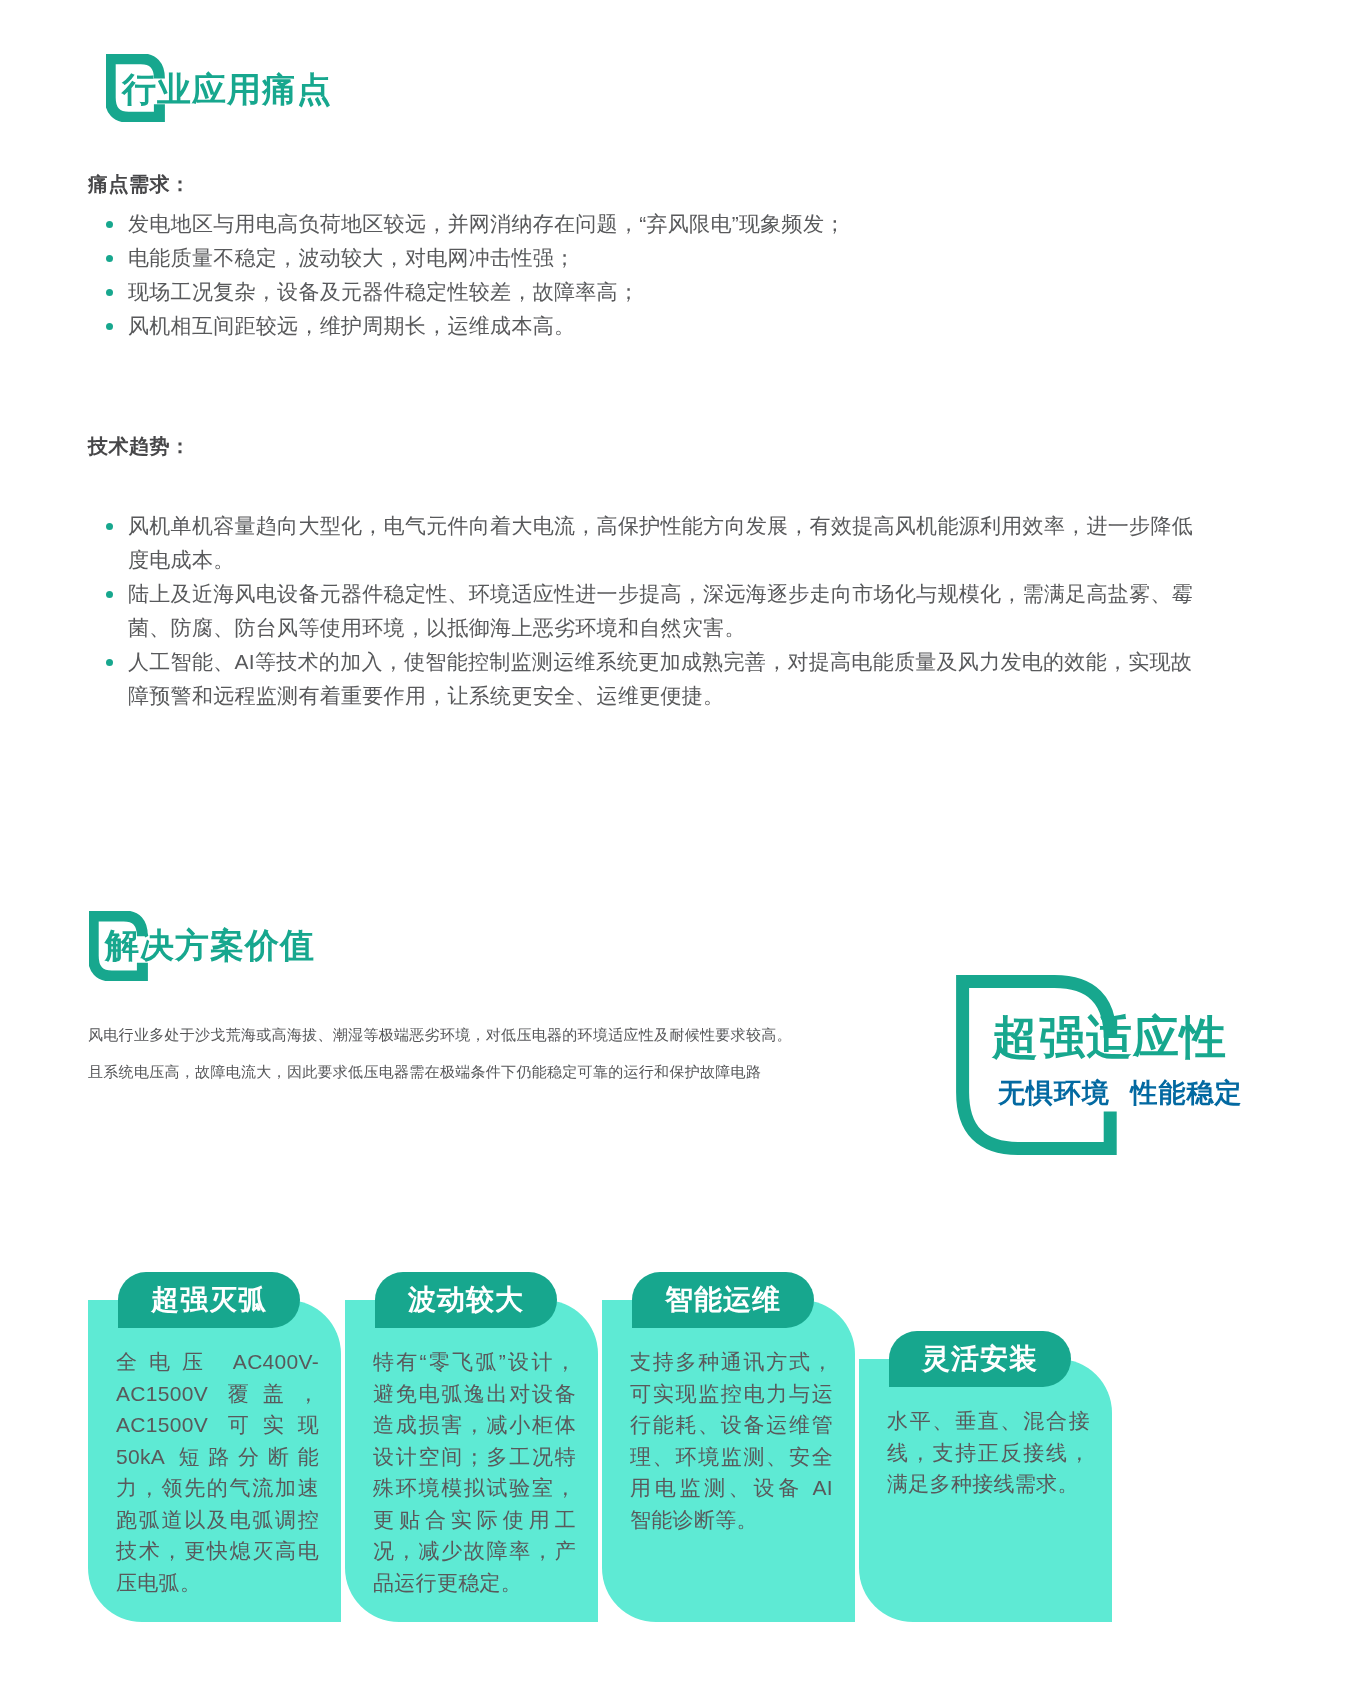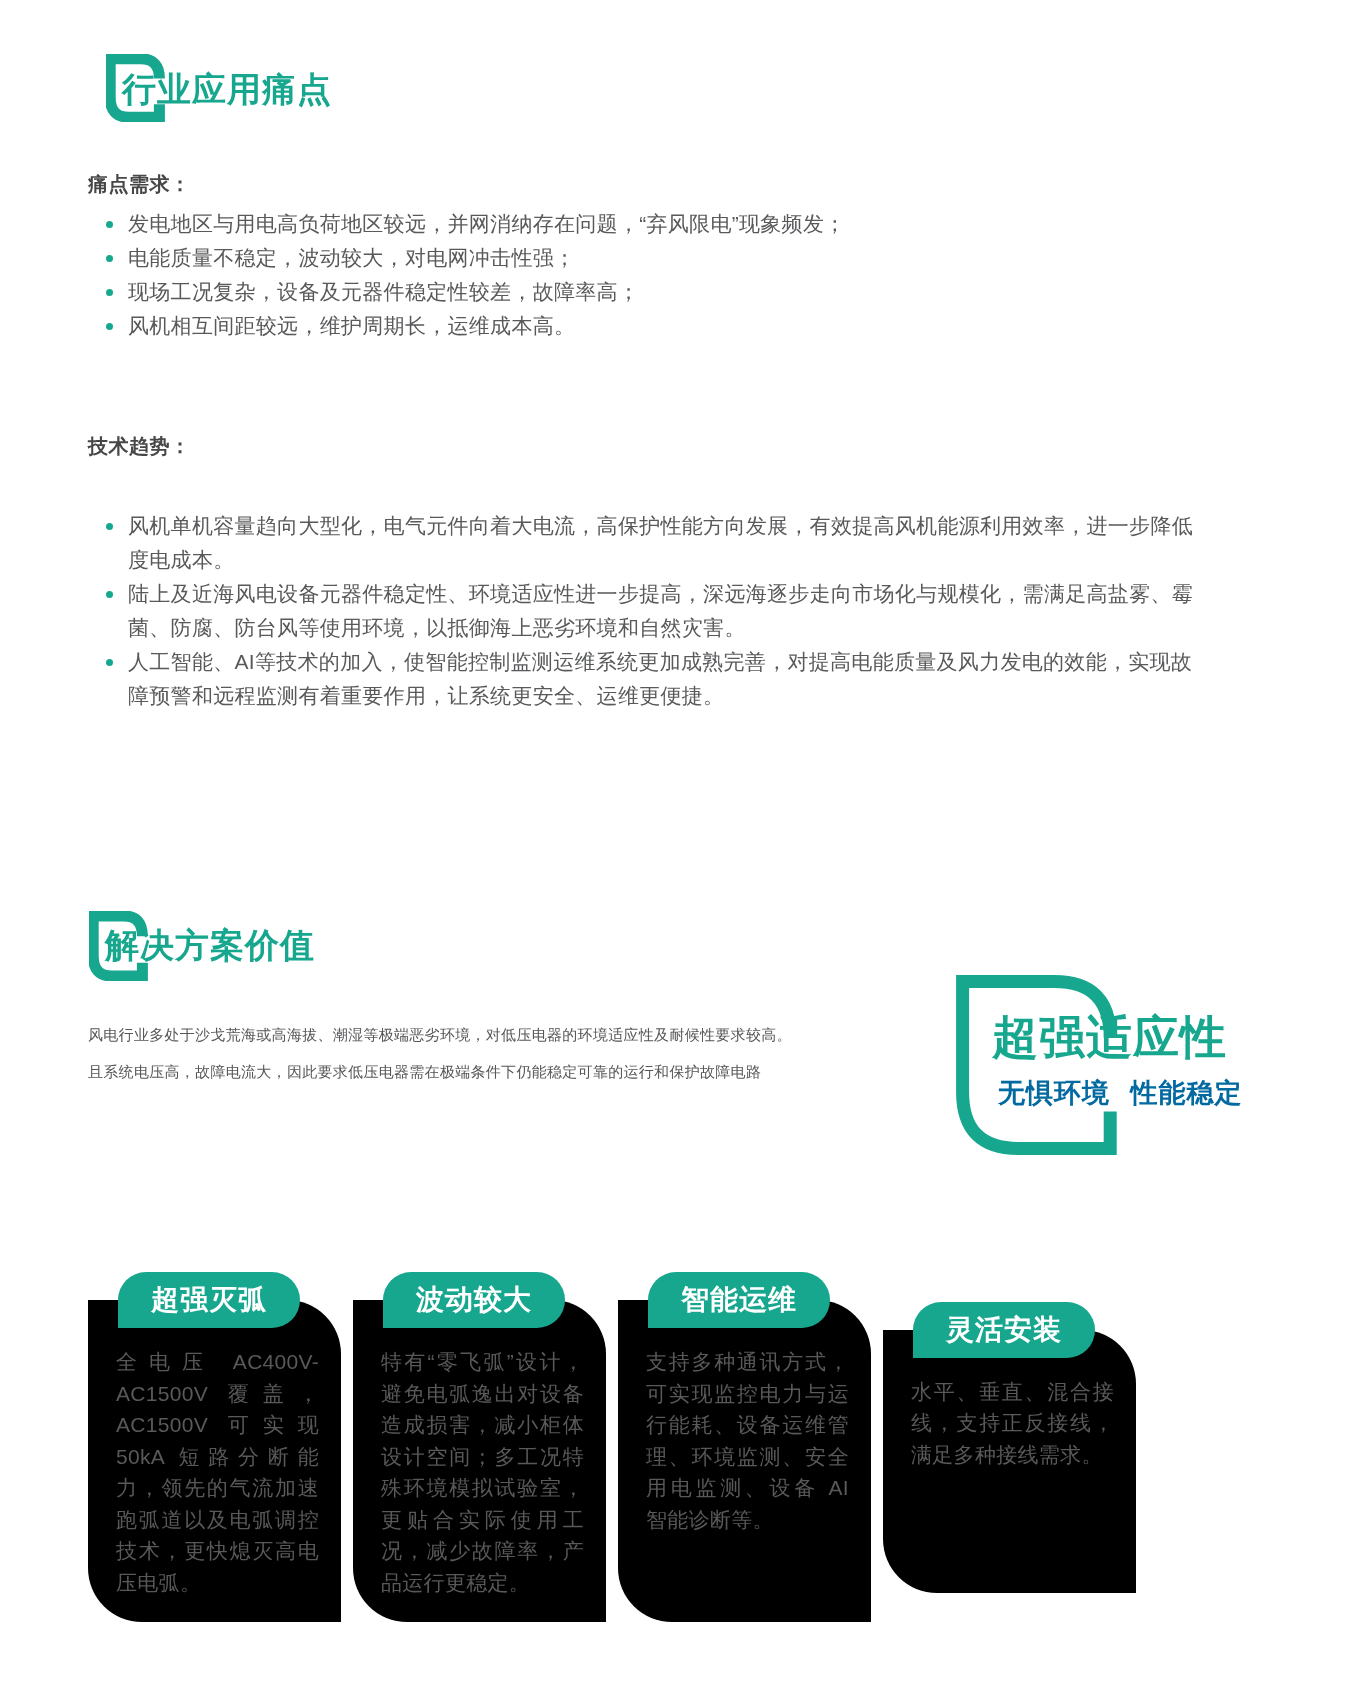--- a/index.html
+++ b/index.html
@@ -51,34 +51,34 @@
   }
   .callout-sub{
     position:absolute;left:48px;top:114px;
     font-size:27px;font-weight:bold;color:#0369a1;white-space:nowrap;
     line-height:1;word-spacing:12px;letter-spacing:1px;
   }
 
   
   .cards{
     position:absolute;left:88px;top:1272px;width:1170px;
-    display:flex;gap:12px;align-items:center;
+    display:flex;gap:4px;align-items:flex-end;
   }
   .card{position:relative;width:253px;height:350px;}
   .card-badge{
     position:absolute;left:30px;top:0;z-index:2;
     height:56px;line-height:56px;padding:0 33px;
     background:#17A78E;color:#ffffff;
     font-size:28px;font-weight:bold;letter-spacing:1px;
     border-radius:28px 28px 28px 0;
     white-space:nowrap;
   }
   .card-body{
     position:absolute;left:0;top:28px;width:100%;height:322px;
-    box-sizing:border-box;background:#000000;
+    box-sizing:border-box;background:#5eead4;
     border-radius:0 54px 0 54px;
     padding:46px 22px 0 28px;
     font-size:21px;line-height:31.5px;color:#59595B;
     text-align:justify;letter-spacing:0.3px;
   }
   .card.short{height:291px;}
   .card.short .card-body{height:263px;}
 </style>
 </head>
 <body>

